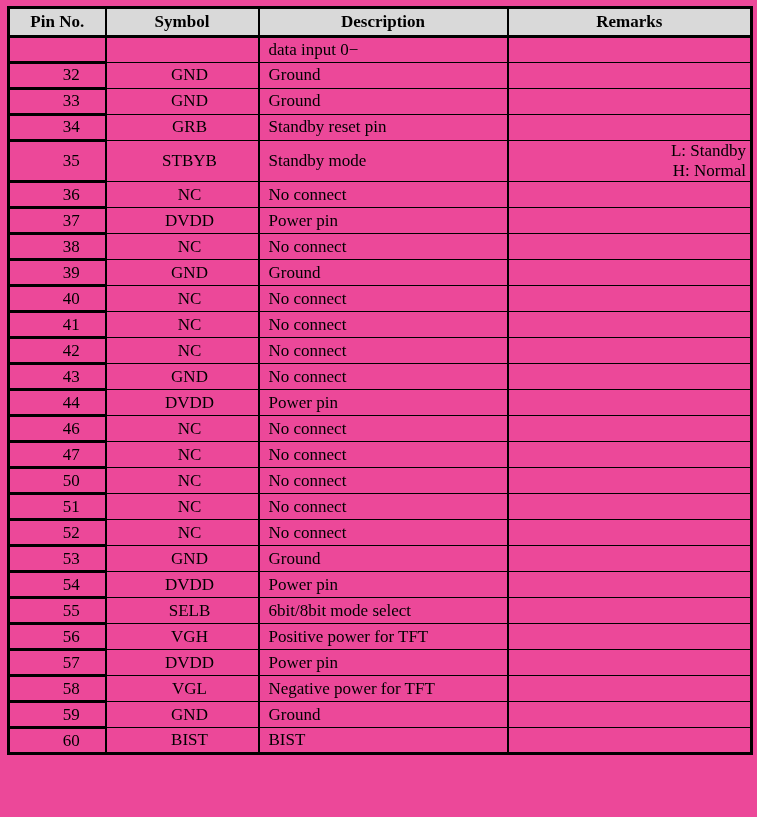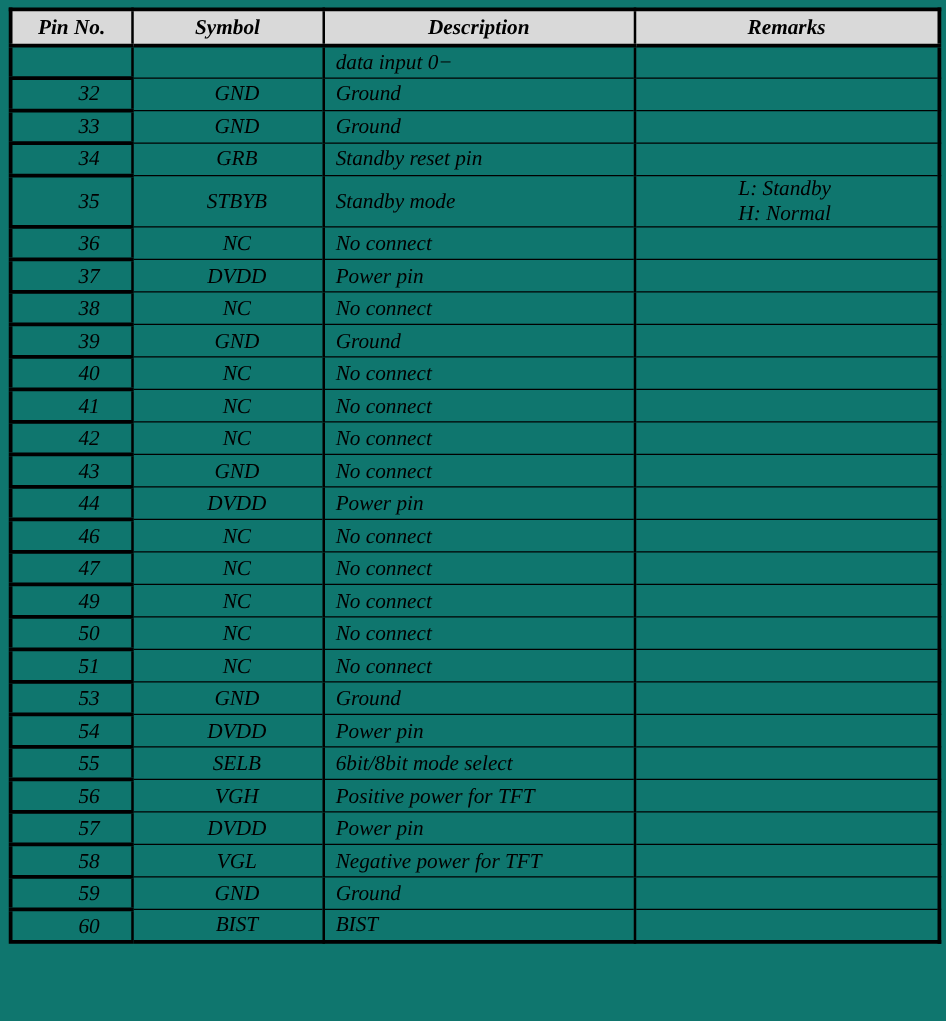--- a/index.html
+++ b/index.html
@@ -7,23 +7,22 @@
     padding: 0;
     background: #ffffff;
     color: #000000;
     font-family: "Liberation Serif", "DejaVu Serif", serif;
   }
   .page {
     width: 757px;
     height: 817px;
     box-sizing: border-box;
     padding: 6px 7px;
-    background: #0f766e;
+    background: #ec4899;
     overflow: hidden;
-    font-style: italic;
   }
   table.pin-table {
     border-collapse: collapse;
     table-layout: fixed;
     width: 743px;
     border: 3px solid #000000;
   }
   .pin-table col.c-pin         { width: 97px;  }
   .pin-table col.c-symbol      { width: 153px; }
   .pin-table col.c-description { width: 249px; }
@@ -59,21 +58,21 @@
   }
   .pin-table td.symbol-cell {
     text-align: center;
     padding-left: 19px;
   }
   .pin-table td.description-cell {
     text-align: left;
     padding-left: 9px;
   }
   .pin-table td.remarks-cell {
-    text-align: center;
+    text-align: right;
     padding-left: 1px;
     white-space: pre-line;
   }
 </style>
 </head>
 <body>
 
 <div class="page">
   <table class="pin-table">
     <colgroup>
@@ -182,33 +181,33 @@
           <td class="description-cell">No connect</td>
           <td class="remarks-cell"></td>
         </tr>
         <tr>
           <td class="pin-cell">47</td>
           <td class="symbol-cell">NC</td>
           <td class="description-cell">No connect</td>
           <td class="remarks-cell"></td>
         </tr>
         <tr>
-          <td class="pin-cell">49</td>
-          <td class="symbol-cell">NC</td>
-          <td class="description-cell">No connect</td>
-          <td class="remarks-cell"></td>
-        </tr>
-        <tr>
           <td class="pin-cell">50</td>
           <td class="symbol-cell">NC</td>
           <td class="description-cell">No connect</td>
           <td class="remarks-cell"></td>
         </tr>
         <tr>
           <td class="pin-cell">51</td>
+          <td class="symbol-cell">NC</td>
+          <td class="description-cell">No connect</td>
+          <td class="remarks-cell"></td>
+        </tr>
+        <tr>
+          <td class="pin-cell">52</td>
           <td class="symbol-cell">NC</td>
           <td class="description-cell">No connect</td>
           <td class="remarks-cell"></td>
         </tr>
         <tr>
           <td class="pin-cell">53</td>
           <td class="symbol-cell">GND</td>
           <td class="description-cell">Ground</td>
           <td class="remarks-cell"></td>
         </tr>

